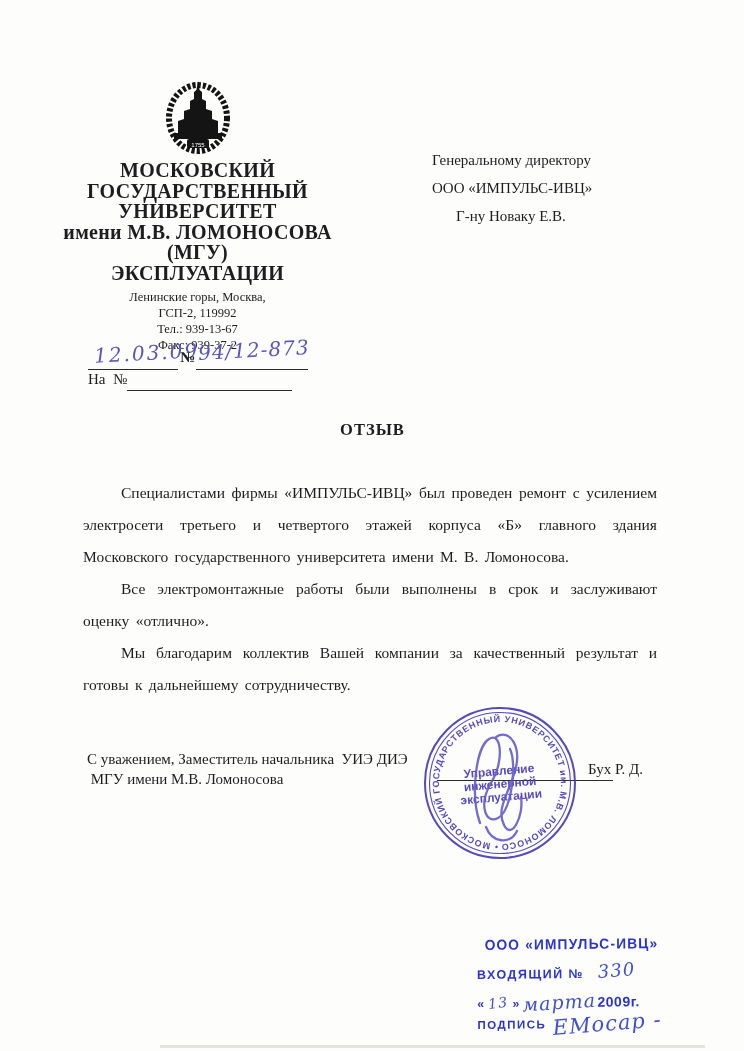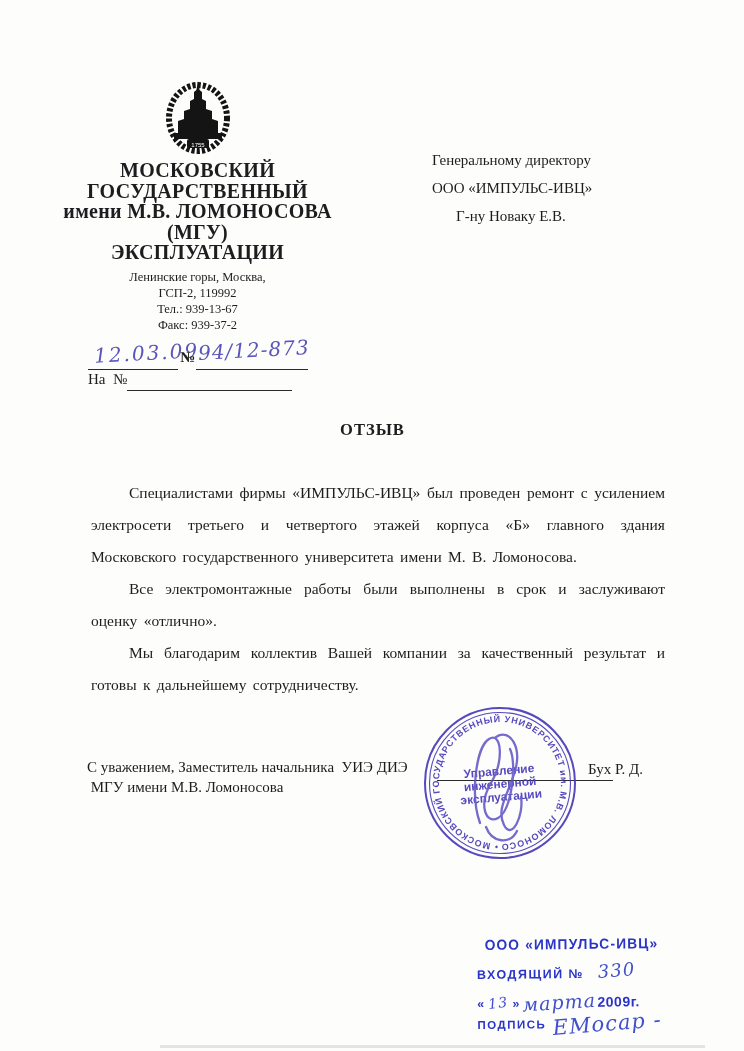--- a/index.html
+++ b/index.html
@@ -25,25 +25,25 @@
   .ul2{left:196px;top:369px;width:112px;}
   .ul3{left:127px;top:390px;width:165px;}
   .reply-label{position:absolute;left:88px;top:371px;font-size:15px;white-space:pre;}
   
   .addressee{position:absolute;left:432px;top:146px;font-size:15px;}
   .addressee div{line-height:28px;}
   .addressee .indent{padding-left:24px;}
   
   .doc-title{position:absolute;left:85px;top:420px;width:575px;text-align:center;
     font-weight:bold;font-size:16.5px;letter-spacing:1px;}
-  .body-text{position:absolute;left:91px;top:477px;width:574px;
+  .body-text{position:absolute;left:83px;top:477px;width:574px;
     font-size:15.5px;line-height:32px;text-align:justify;word-spacing:2.5px;}
   .body-text p{margin:0;text-indent:38px;}
   
-  .sig-block{position:absolute;left:87px;top:749px;font-size:15px;line-height:20px;white-space:pre;margin-top:8px;}
+  .sig-block{position:absolute;left:87px;top:749px;font-size:15px;line-height:20px;white-space:pre;}
   .signer{position:absolute;left:588px;top:761px;font-size:15px;}
   .sig-rule{position:absolute;left:437px;top:780px;width:176px;border-bottom:1.2px solid #2b2b2b;}
   
   .stamp{position:absolute;left:420px;top:703px;width:160px;height:160px;opacity:.93;}
   
   .incoming{position:absolute;left:477px;top:936px;color:#2a35c8;transform:rotate(-.6deg);}
   .inc-line1{font-family:"Liberation Sans", sans-serif;font-weight:bold;font-size:14.5px;
     letter-spacing:1.2px;transform:scaleX(.95);transform-origin:left;margin-left:8px;}
   .inc-line2{margin-top:9px;font-family:"Liberation Sans", sans-serif;font-weight:bold;font-size:12.5px;letter-spacing:1.5px;}
   .inc-line3{margin-top:7px;font-family:"Liberation Sans", sans-serif;font-weight:bold;font-size:12.5px;letter-spacing:.5px;}
@@ -66,20 +66,21 @@
       <svg width="66" height="76" viewBox="0 0 66 76">
         <ellipse cx="33" cy="40" rx="29" ry="33" fill="none" stroke="#141414" stroke-width="6" stroke-dasharray="3.2 2"></ellipse>
         <path fill="#141414" d="M33,3 L34.6,12 L37,14 L37,21 L41,23 L41,31 L47,33 L47,41 L53,43 L53,55 L13,55 L13,43 L19,41 L19,33 L25,31 L25,23 L29,21 L29,14 L31.4,12 Z"></path>
         <rect x="9" y="55" width="48" height="6" fill="#141414"></rect>
         <rect x="22" y="61" width="22" height="9" rx="2" fill="#141414"></rect>
         <text x="33" y="68.5" text-anchor="middle" font-family="Liberation Sans, sans-serif" font-size="6" fill="#ffffff">1755</text>
       </svg>
     </div>
     <div class="org-line">МОСКОВСКИЙ</div>
     <div class="org-line">ГОСУДАРСТВЕННЫЙ</div>
+    <div class="org-line">УНИВЕРСИТЕТ</div>
     <div class="org-line">имени М.В. ЛОМОНОСОВА</div>
     <div class="org-line">(МГУ)</div>
     <div class="org-line">ЭКСПЛУАТАЦИИ</div>
     <div class="addr-block">
       <div class="addr-line">Ленинские горы, Москва,</div>
       <div class="addr-line">ГСП-2, 119992</div>
       <div class="addr-line">Тел.: 939-13-67</div>
       <div class="addr-line">Факс: 939-37-2</div>
     </div>
   </div>

